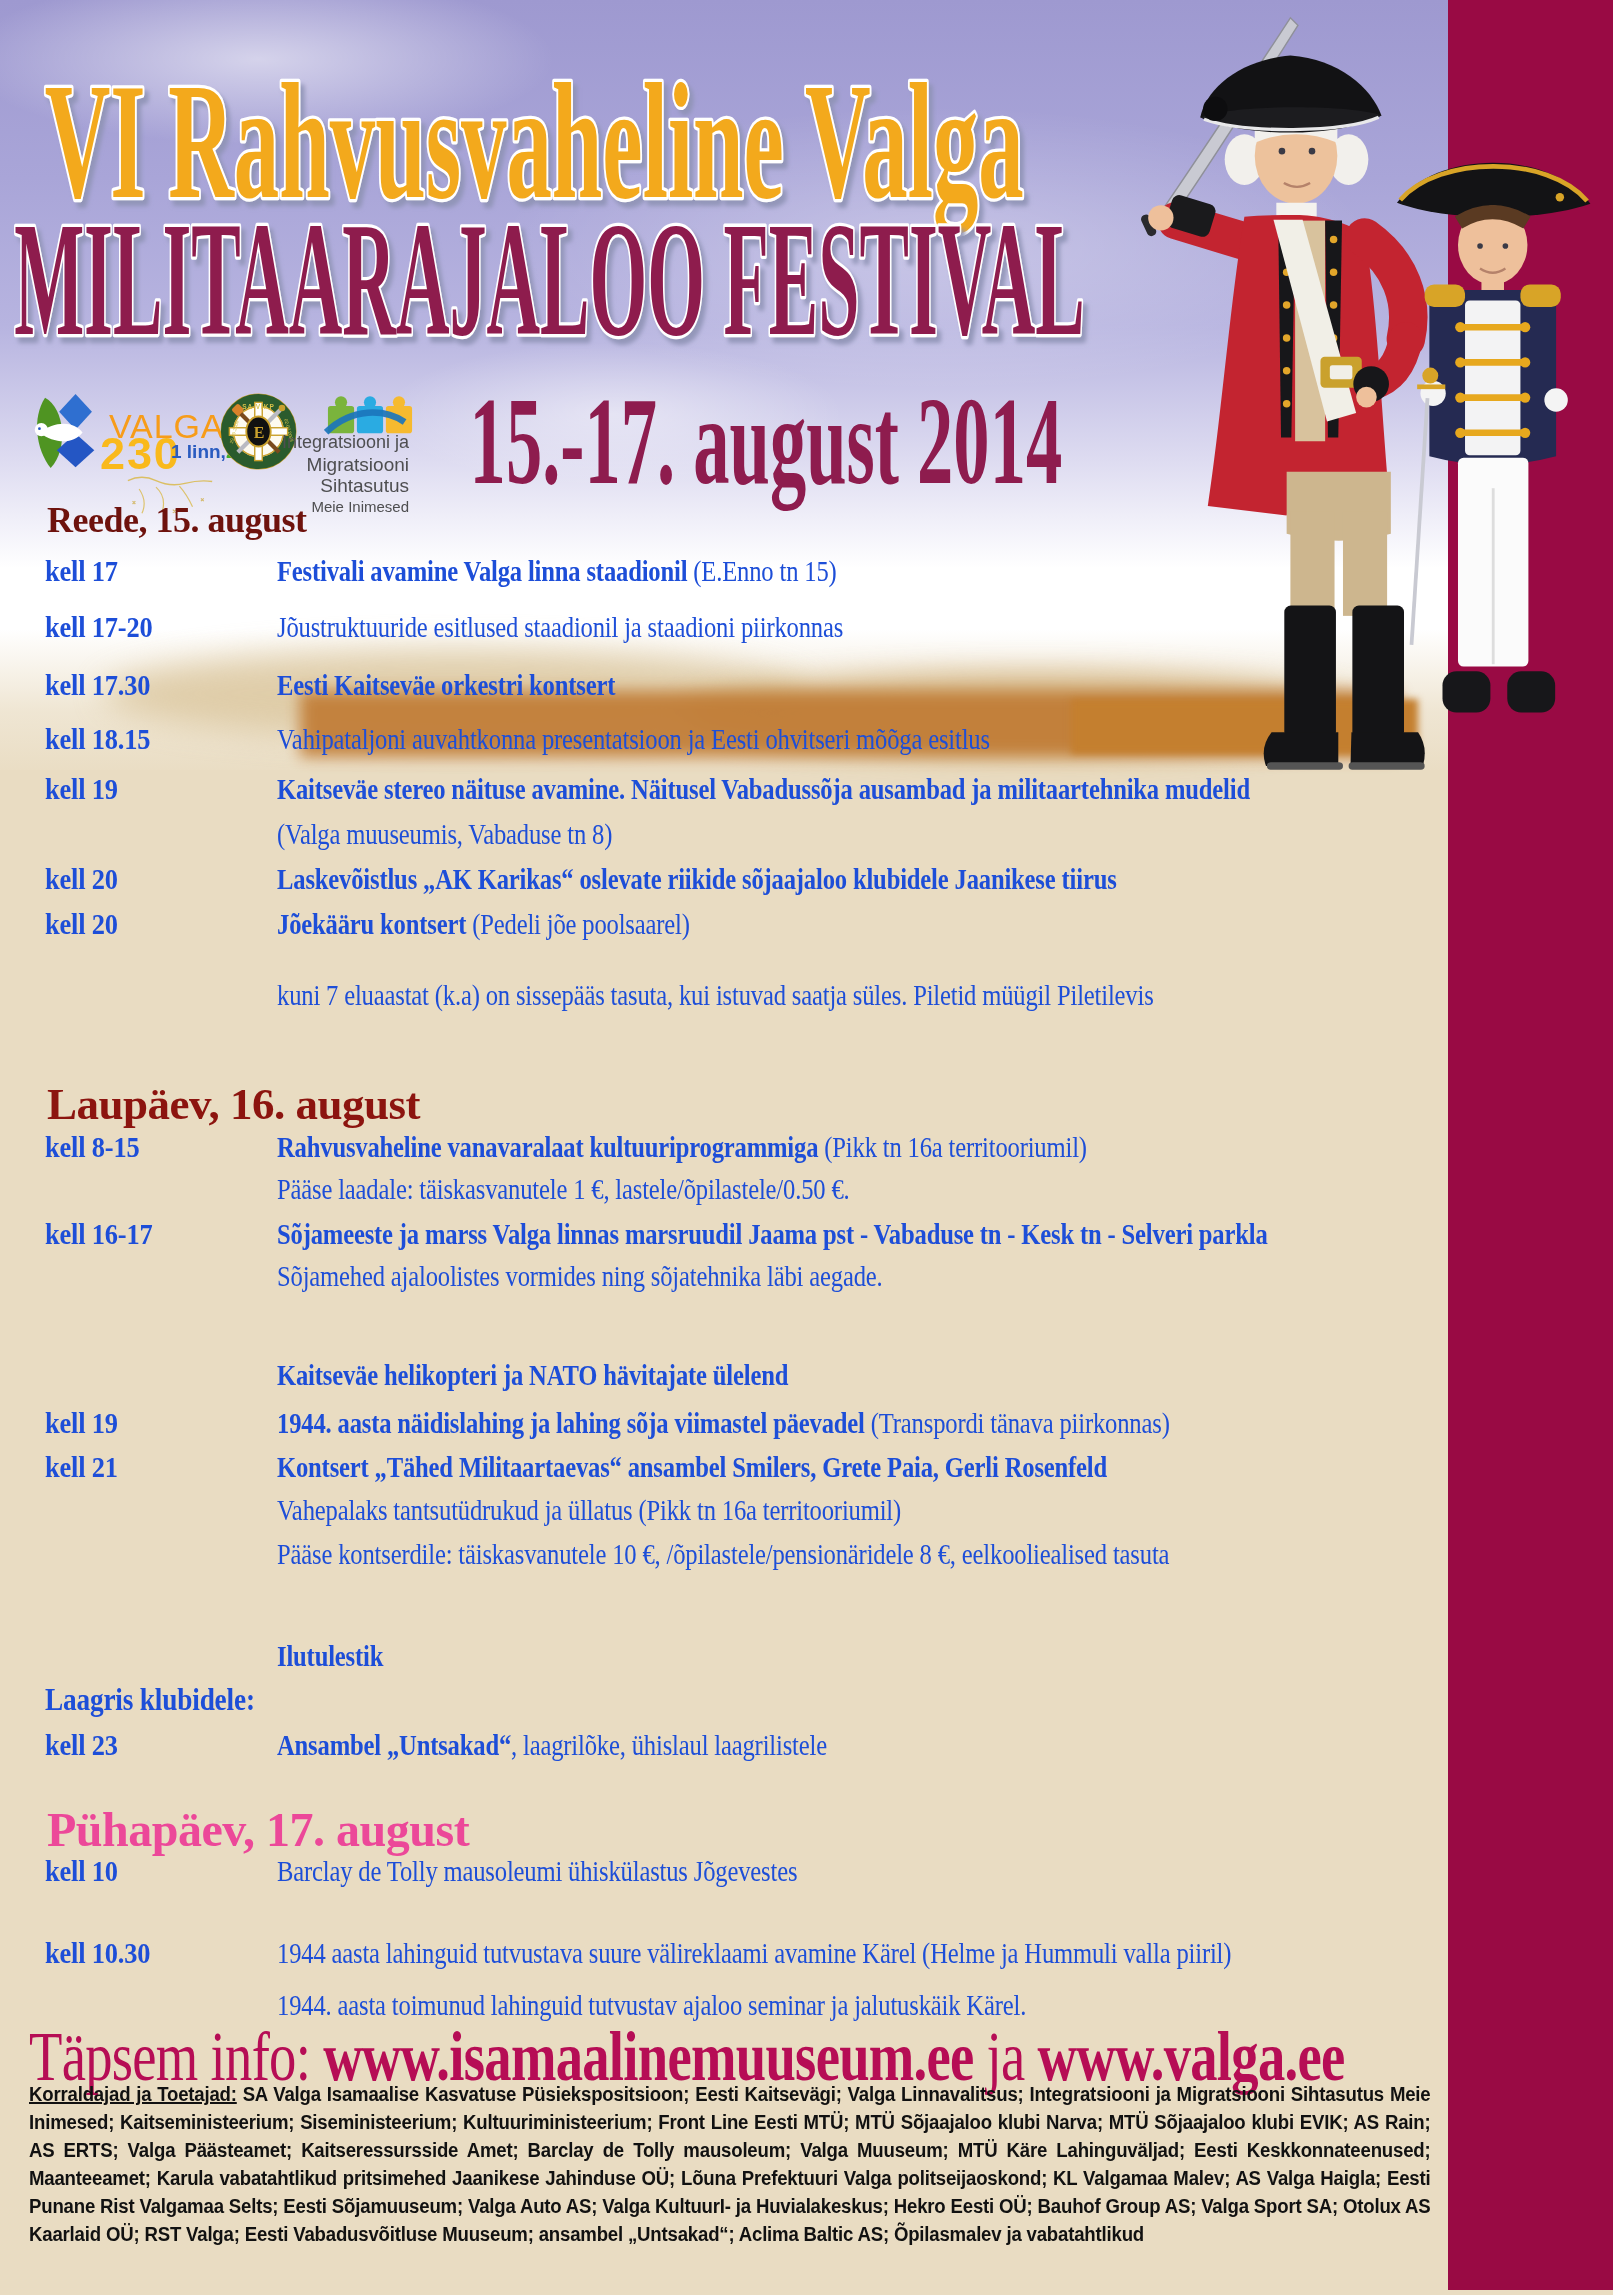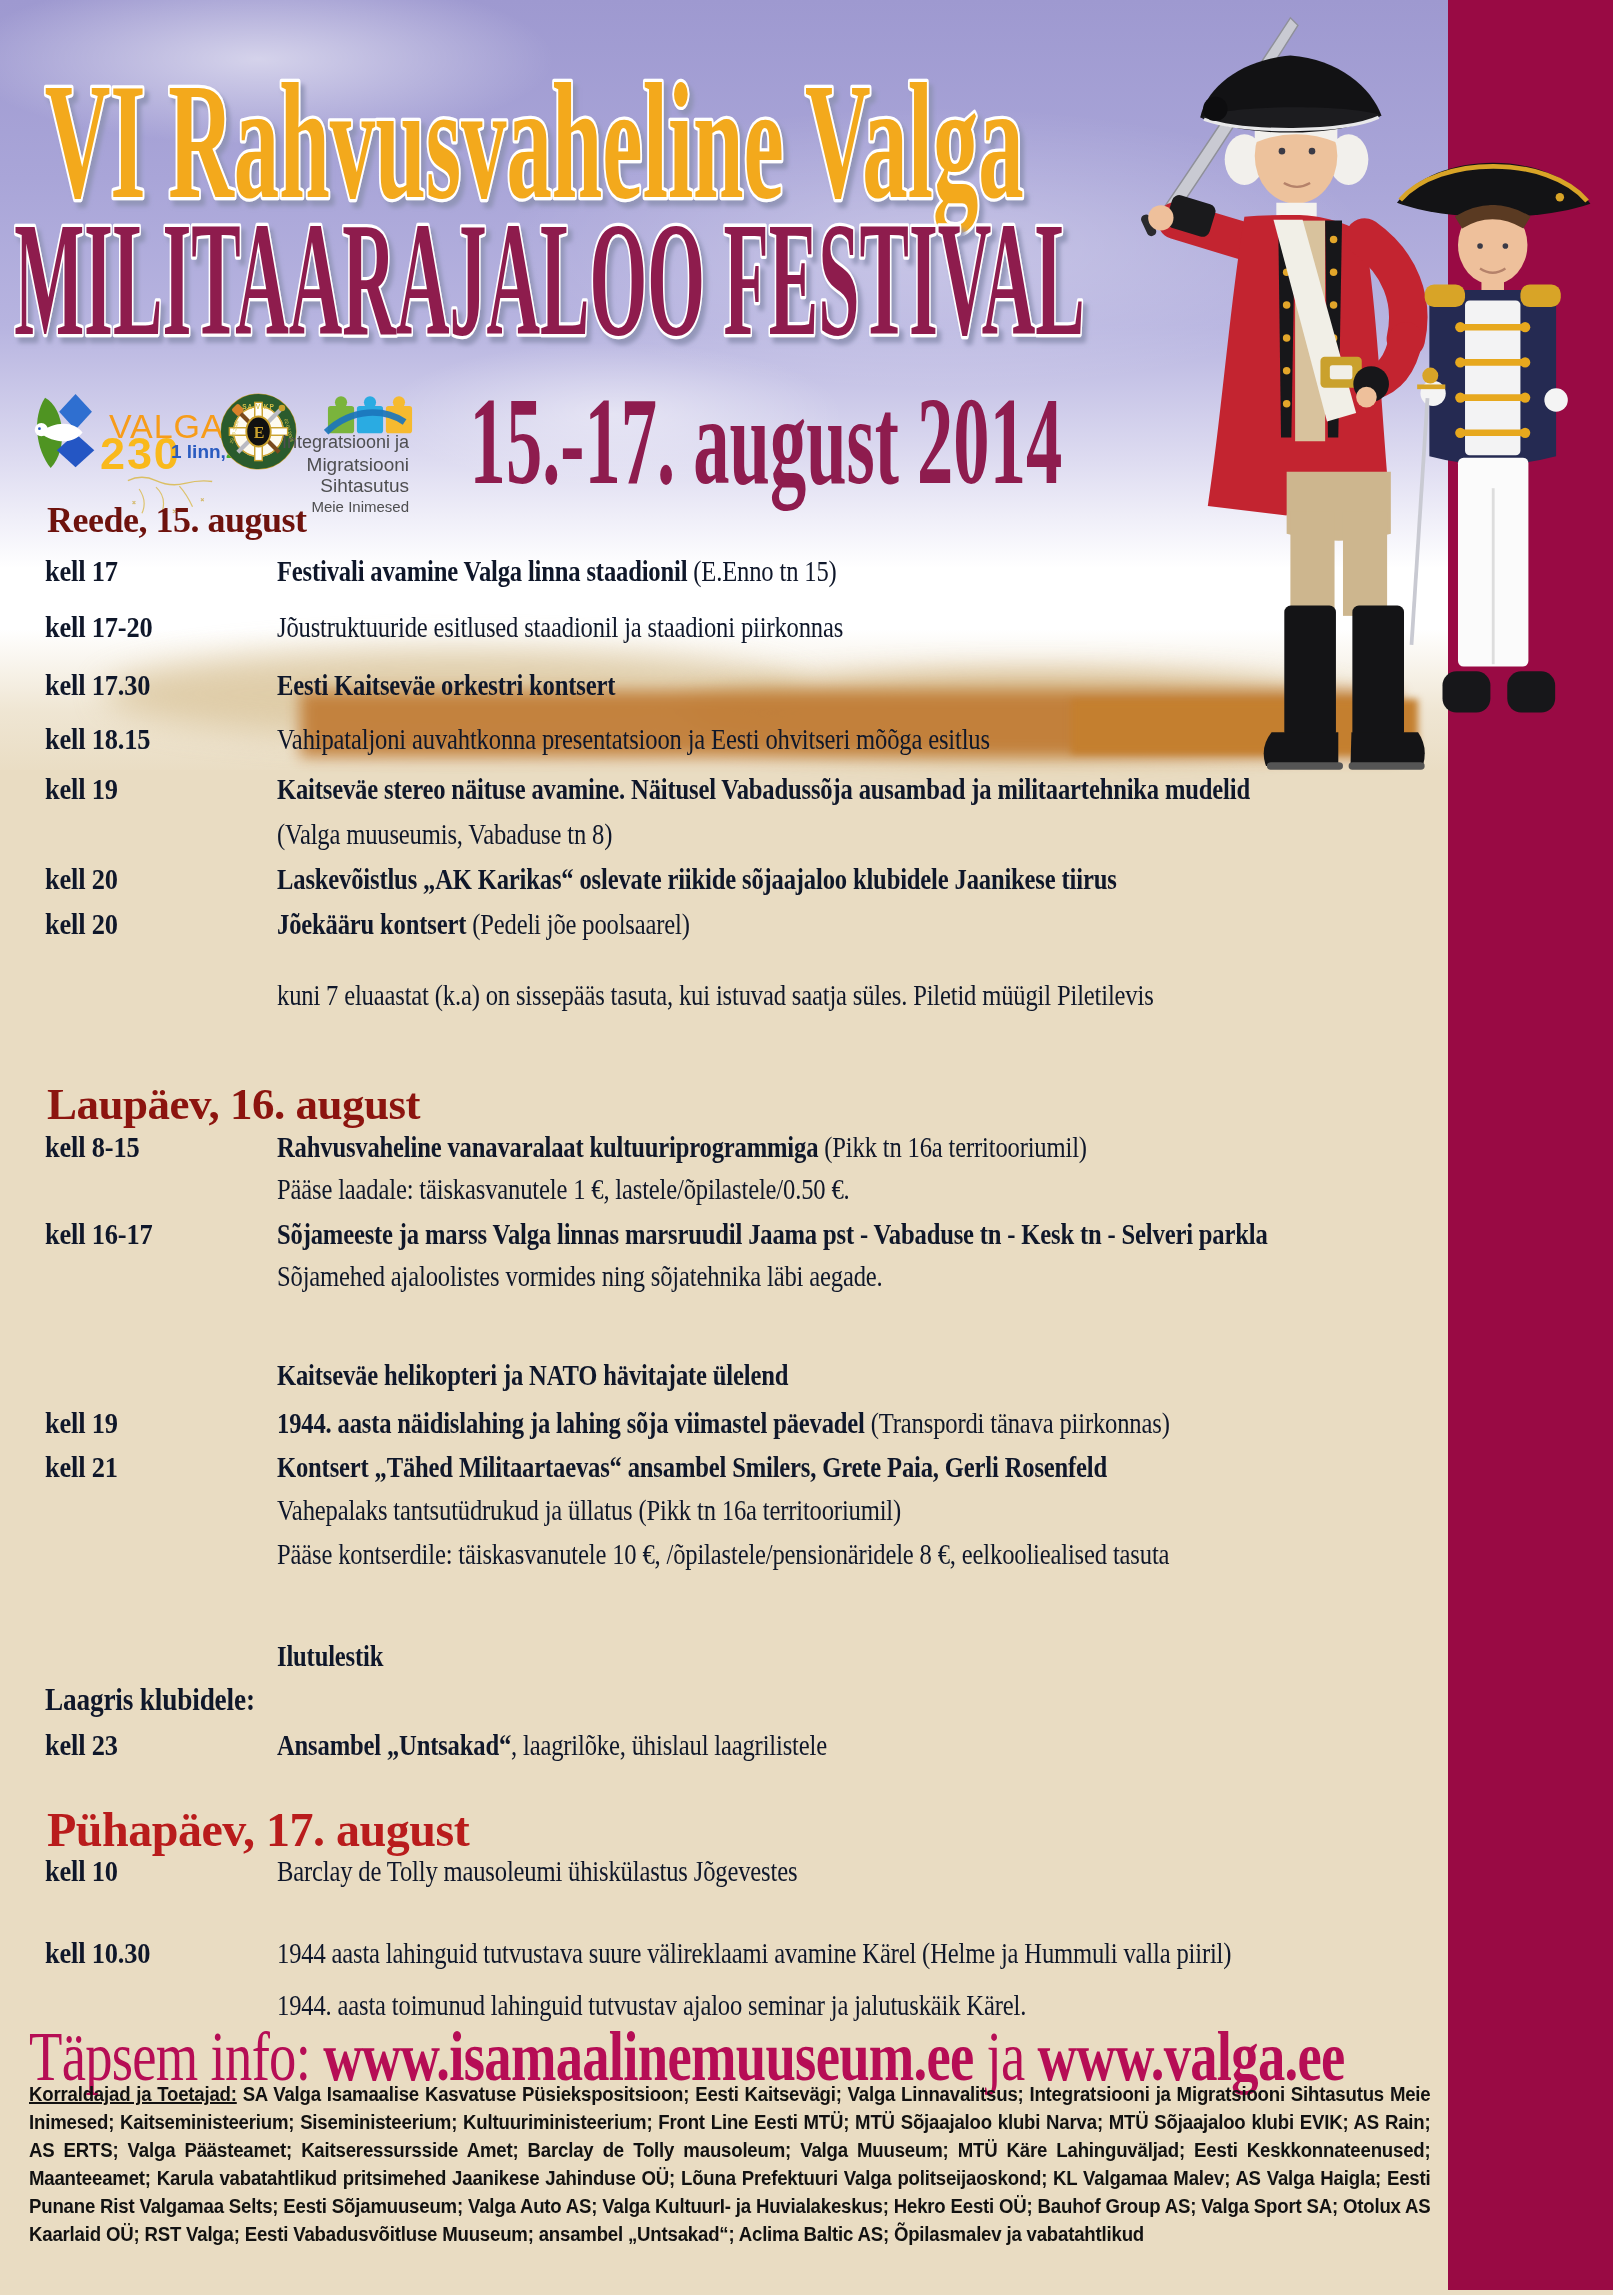--- a/index.html
+++ b/index.html
@@ -19,24 +19,24 @@
   .hill1{left:103px;top:649px;width:704px;height:89px;background:#d9c398;opacity:.75;filter:blur(16px);}
   .hill2{left:681px;top:671px;width:704px;height:85px;background:#cfae77;opacity:.8;filter:blur(14px);}
   .band-orange{position:absolute;left:300px;top:691px;width:1099px;height:66px;background:#c07a33;filter:blur(7.5px);opacity:.9;}
   .band-orange2{position:absolute;left:1071px;top:699px;width:347px;height:55px;background:#c47f2f;filter:blur(3.8px);}
   .stripe{position:absolute;left:1448px;top:0;width:166px;height:2290px;background:#990a44;}
 
   
   .day-heading{position:absolute;left:47px;font-weight:bold;white-space:nowrap;letter-spacing:-0.5px;}
   .h-fri{top:499px;font-size:36px;color:#6e120d;}
   .h-sat{top:1078px;font-size:45px;color:#8c140f;}
-  .h-sun{top:1802px;font-size:48px;color:#b91c1c;}
-
-  
-  .row{position:absolute;left:45px;width:1409px;height:38px;font-size:30px;color:#0f172a;white-space:nowrap;}
+  .h-sun{top:1802px;font-size:48px;color:#ec4899;}
+
+  
+  .row{position:absolute;left:45px;width:1409px;height:38px;font-size:30px;color:#1d4ed8;white-space:nowrap;}
   .time{display:inline-block;font-weight:bold;transform:scaleX(.88);transform-origin:0 0;letter-spacing:-0.2px;}
   .desc{position:absolute;left:232px;top:0;transform:scaleX(.82);transform-origin:0 0;letter-spacing:-0.2px;}
   .laagris .time{font-size:31px;}
 
   
   .info-line{position:absolute;left:29px;top:2017px;font-size:70px;color:#b60d55;white-space:nowrap;
     font-weight:bold;transform:scaleX(.78);transform-origin:0 0;letter-spacing:-0.9px;}
   .info-prefix{font-weight:normal;}
   .credits{position:absolute;left:29px;top:2080px;width:1507px;font-family:"Liberation Sans",sans-serif;
     font-weight:bold;font-size:20px;line-height:28px;color:#111111;text-align:justify;

